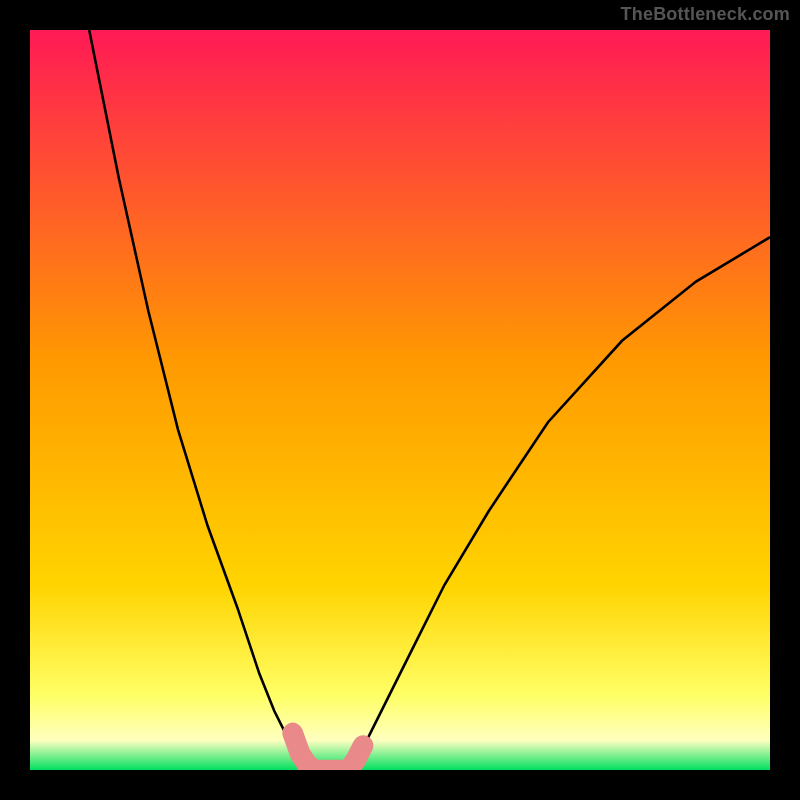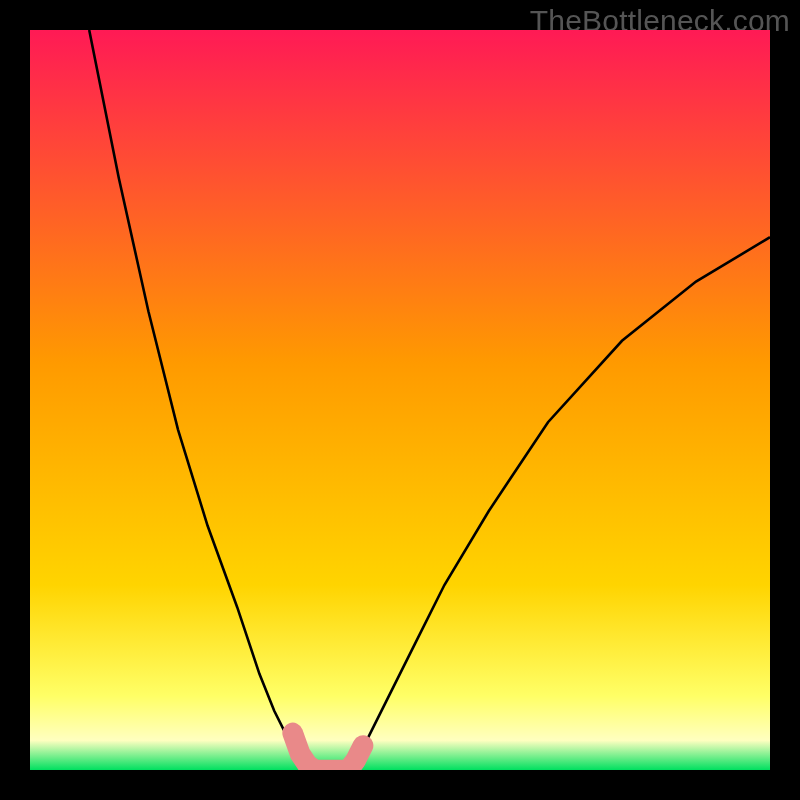--- a/index.html
+++ b/index.html
@@ -22,22 +22,22 @@
     left: 30px;
     top: 30px;
     width: 740px;
     height: 740px;
   }
   .watermark {
     position: absolute;
     top: 4px;
     right: 10px;
     color: #555;
-    font-size: 30px;
-    font-weight: 400;
+    font-size: 18px;
+    font-weight: 700;
     letter-spacing: 0.2px;
   }
 </style>
 </head>
 <body>
 
 <div class="outer">
   <div class="watermark">TheBottleneck.com</div>
   <svg class="plot" viewBox="0 0 100 100" preserveAspectRatio="none">
     <defs>

